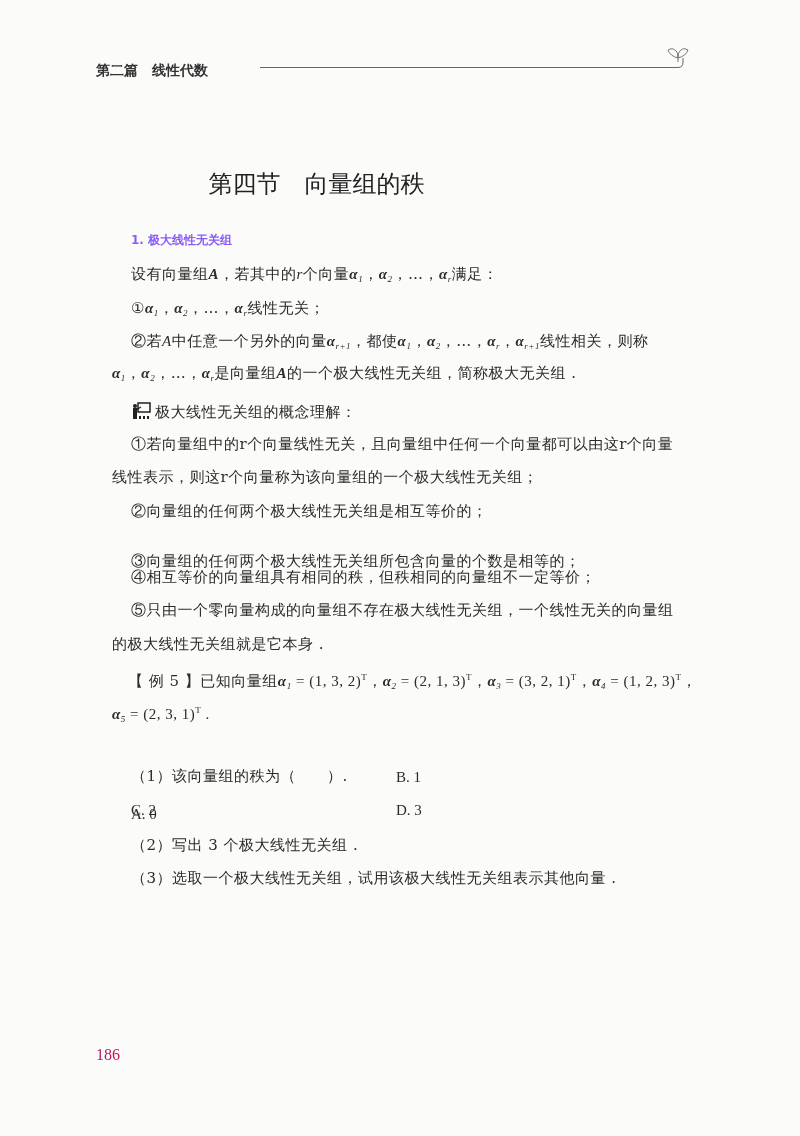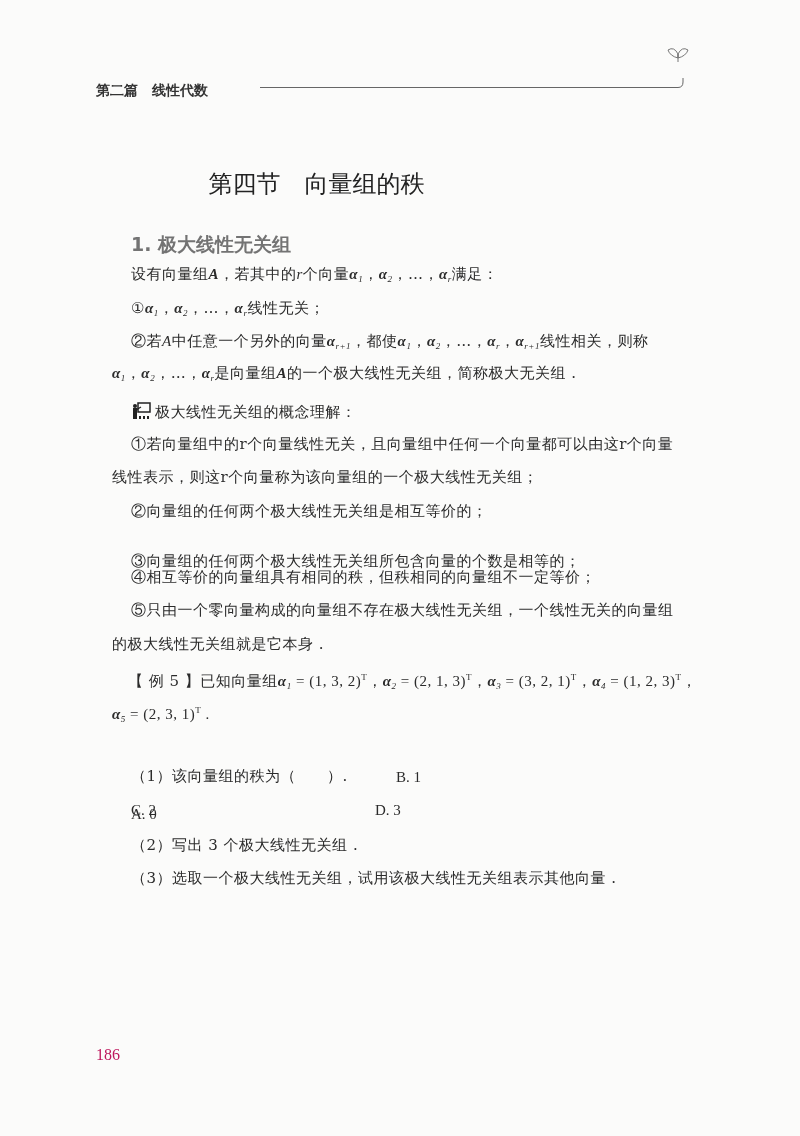--- a/index.html
+++ b/index.html
@@ -5,40 +5,40 @@
   html, body { margin: 0; padding: 0; }
   body {
     width: 800px; height: 1136px;
     background: #fbfbfa;
     position: relative;
     overflow: hidden;
     font-family: "DejaVu Serif", "Liberation Serif", serif;
     color: #2b2b2b;
   }
   .header {
-    position: absolute; left: 96px; top: 58px; width: 600px; height: 30px; margin-top: 20px;
+    position: absolute; left: 96px; top: 58px; width: 600px; height: 30px;
   }
   .header-text {
     position: absolute; left: 0; top: 4px;
     font-family: "DejaVu Sans", "Liberation Sans", sans-serif;
     font-size: 14px; font-weight: bold; color: #333;
     white-space: pre;
   }
   .header-svg { position: absolute; left: 0; top: 0; }
   .title {
     position: absolute; left: 0; width: 633px; top: 168px;
     text-align: center;
     font-family: "DejaVu Sans", "Liberation Sans", sans-serif;
     font-size: 24px; color: #222;
     white-space: pre;
   }
   .sec-heading {
     position: absolute; left: 131px; top: 232px;
     font-family: "DejaVu Sans", "Liberation Sans", sans-serif;
-    font-size: 19px; font-weight: bold; color: #737373;
+    font-size: 12px; font-weight: bold; color: #8b5cf6;
   }
   .line {
     position: absolute; font-size: 15px; line-height: 18px; white-space: nowrap;
     letter-spacing: 0.5px;
   }
   .m { font-family: "Liberation Serif", "DejaVu Serif", serif; }
   .a { font-family: "Liberation Serif", serif; font-weight: bold; font-style: italic; }
   .i { font-family: "Liberation Serif", serif; font-style: italic; }
   .bi { font-family: "Liberation Serif", serif; font-style: italic; font-weight: bold; }
   sub { font-size: 9px; vertical-align: -3px; font-style: italic; font-weight: normal; }
@@ -112,18 +112,18 @@
 </div>
 <div class="line" style="left:112px;top:701px">
   <span class="a">α<sub>5</sub></span><span class="m"> = (2, 3, 1)<sup>T</sup> .</span>
 </div>
 
 <div class="line" style="left:131px;top:767px">（1）该向量组的秩为（　　）.</div>
 
 <div class="opt" style="left:131px;top:806px">A. 0</div>
 <div class="opt" style="left:396px;top:769px">B. 1</div>
 <div class="opt" style="left:131px;top:802px">C. 2</div>
-<div class="opt" style="left:375px;top:802px">D. 3</div>
+<div class="opt" style="left:396px;top:802px">D. 3</div>
 
 <div class="line" style="left:131px;top:836px">（2）写出 3 个极大线性无关组 .</div>
 <div class="line" style="left:131px;top:869px">（3）选取一个极大线性无关组，试用该极大线性无关组表示其他向量 .</div>
 
 <div class="page-num">186</div>
 
 </body></html>

